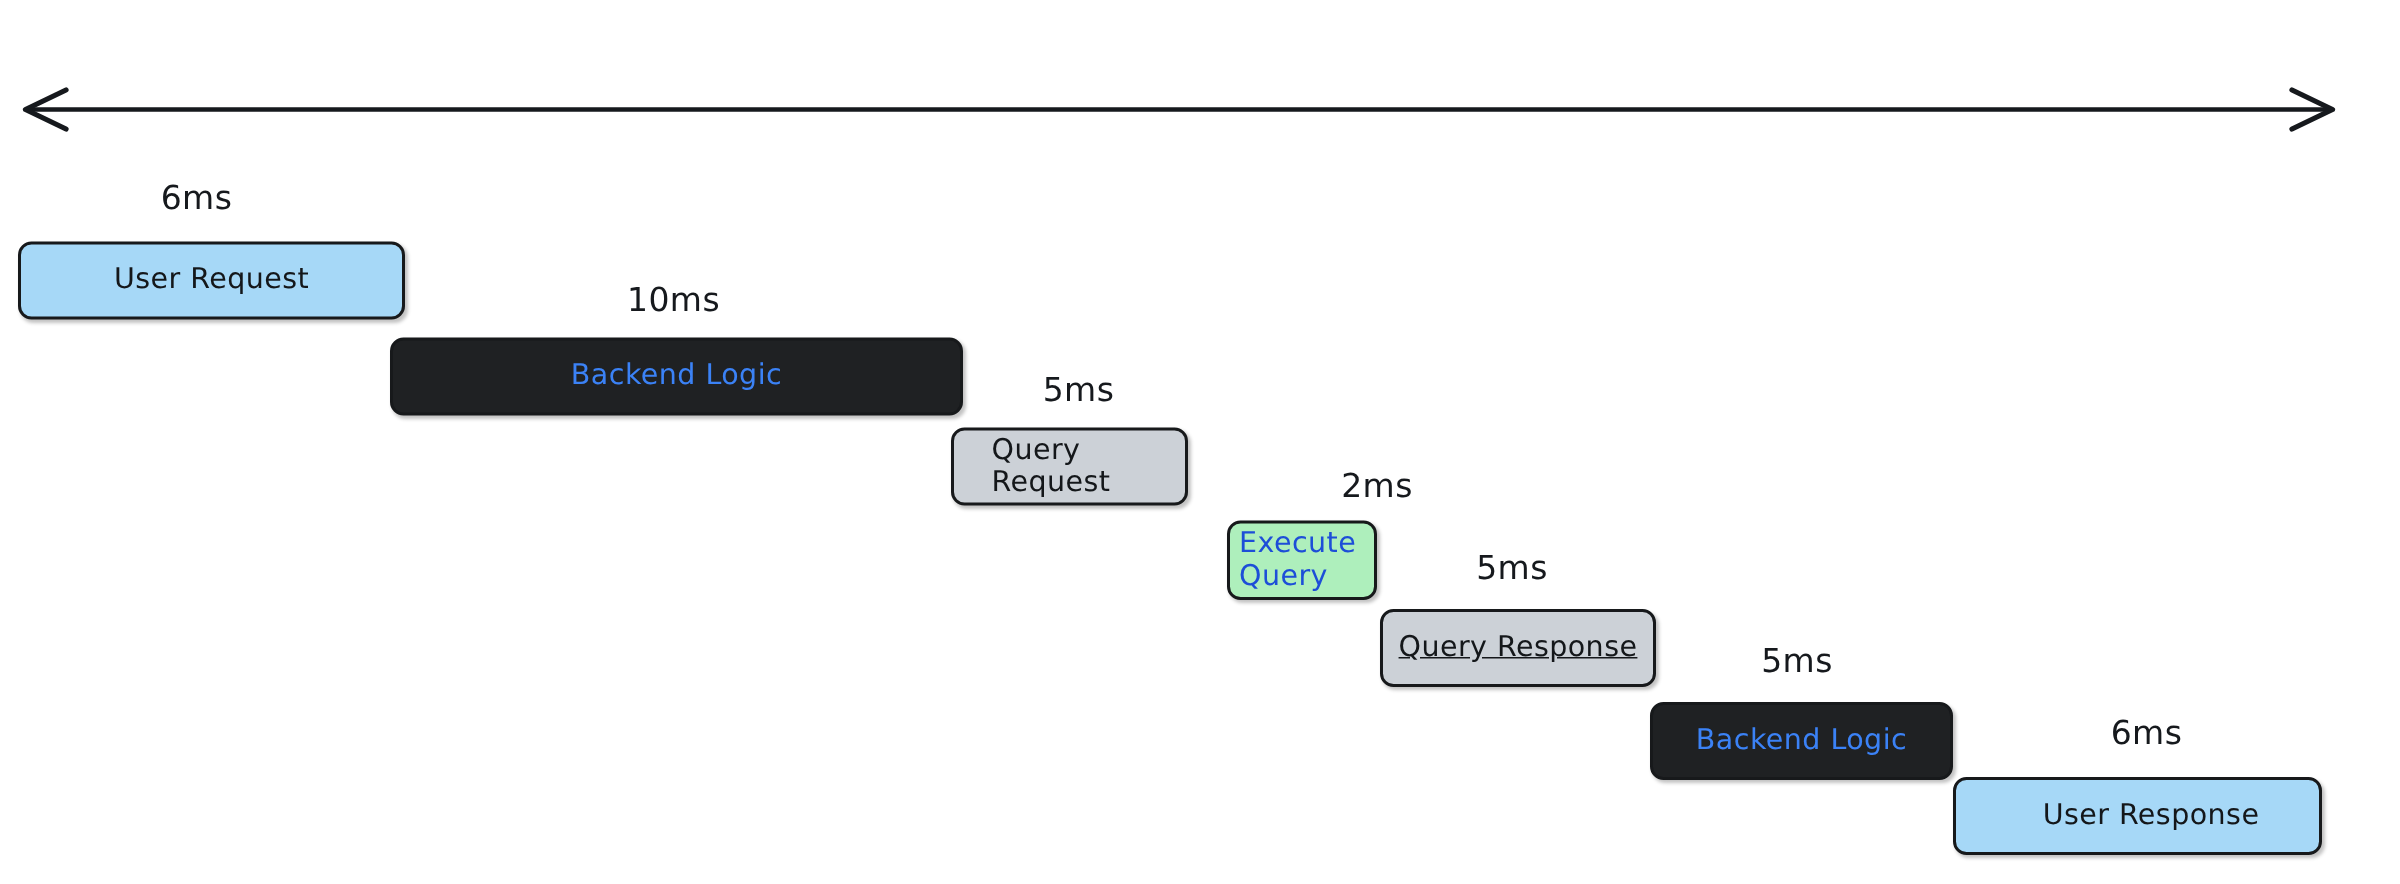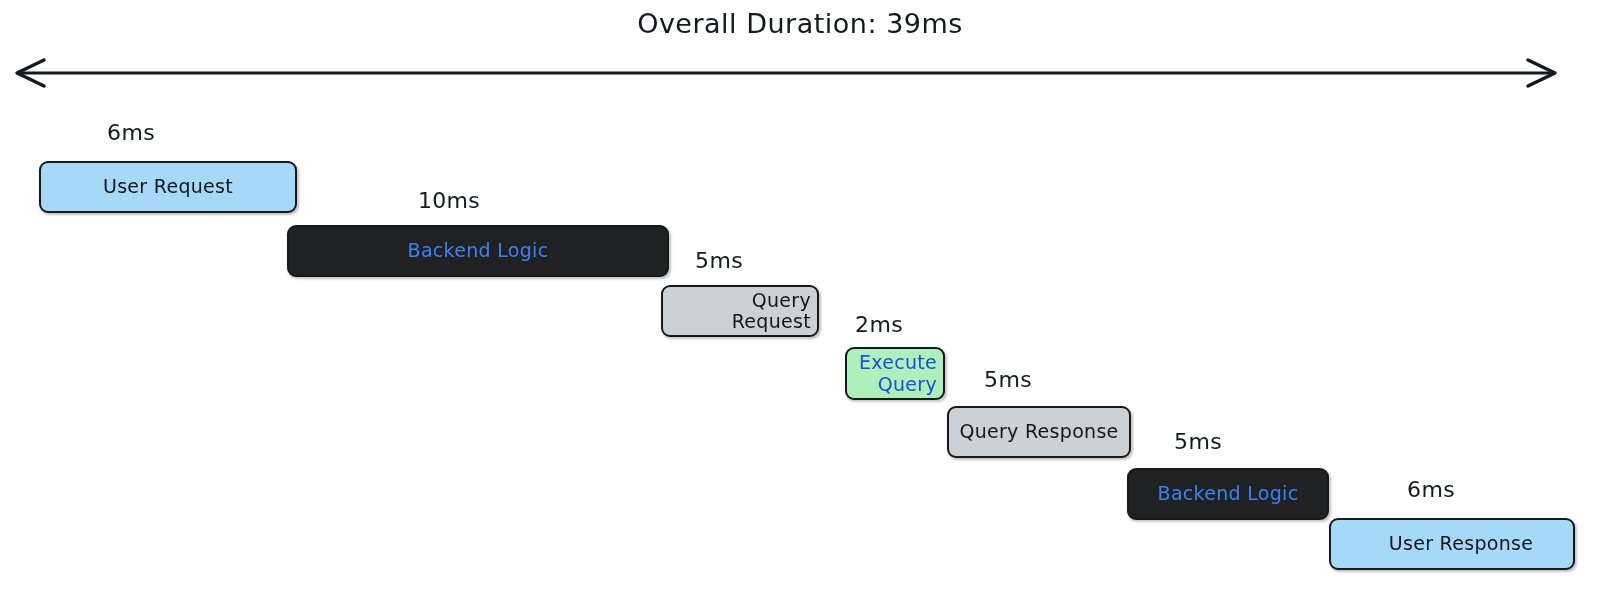--- a/index.html
+++ b/index.html
@@ -39,49 +39,47 @@
     pointer-events: none;
   }
   .bar {
     position: absolute;
     box-sizing: border-box;
     border: 2.5px solid #17191b;
     border-radius: 9px;
     display: flex;
     align-items: center;
     justify-content: center;
-    text-align: right;
+    text-align: left;
     font-family: "DejaVu Sans", sans-serif;
     font-size: 19px;
     line-height: 1.12;
     letter-spacing: 0.3px;
     box-shadow: 1.5px 2px 2.5px rgba(0,0,0,0.24);
     padding: 0 6px;
-    margin-left: 27px;
   }
   .bar.blue  { background: #a6d8f7; color: #14171a; }
   .bar.dark  { background: #1f2123; color: #3b82f6; border-color: #17191b; }
   .bar.gray  { background: #ccd1d7; color: #14171a; }
   .bar.green { background: #aeefbc; color: #1d4ed8; }
   .dur {
     position: absolute;
     font-family: "DejaVu Sans", sans-serif;
     font-size: 22px;
     color: #16191d;
     white-space: nowrap;
     transform: translateX(-50%);
     letter-spacing: 0.3px;
   }
 </style>
 </head>
 <body>
 
 <div id="canvas">
 
-  <div id="title">Overall Duration: 39ms</div>
 
   <svg id="axis" viewBox="0 0 1600 44" width="1600" height="44" xmlns="http://www.w3.org/2000/svg">
     <line x1="20" y1="21" x2="1552" y2="21" stroke="#16191d" stroke-width="3" stroke-linecap="round"></line>
     <polyline points="44,8 17,21 44,34" fill="none" stroke="#16191d" stroke-width="3.5" stroke-linecap="round" stroke-linejoin="round"></polyline>
     <polyline points="1528,8 1555,21 1528,34" fill="none" stroke="#16191d" stroke-width="3.5" stroke-linecap="round" stroke-linejoin="round"></polyline>
   </svg>
 
   <div class="dur" style="left:131px; top:120px;">6ms</div>
   <div class="bar blue" style="left:12px; top:161px; width:258px; height:52px;">
     <span>User Request</span>
@@ -90,27 +88,27 @@
   <div class="dur" style="left:449px; top:188px;">10ms</div>
   <div class="bar dark" style="left:260px; top:225px; width:382px; height:52px;">
     <span>Backend Logic</span>
   </div>
 
   <div class="dur" style="left:719px; top:248px;">5ms</div>
   <div class="bar gray" style="left:634px; top:285px; width:158px; height:52px;padding-left:25px;">
     <span>Query Request</span>
   </div>
 
-  <div class="dur" style="left:879px; top:312px;">2ms</div>
+  <div class="dur" style="left:918px; top:312px;">2ms</div>
   <div class="bar green" style="left:818px; top:347px; width:100px; height:53px;">
     <span>Execute Query</span>
   </div>
 
   <div class="dur" style="left:1008px; top:367px;">5ms</div>
-  <div class="bar gray" style="left:920px; top:406px; width:184px; height:52px;">
+  <div class="bar gray" style="left:920px; top:406px; width:184px; height:52px;text-decoration:underline;">
     <span>Query Response</span>
   </div>
 
   <div class="dur" style="left:1198px; top:429px;">5ms</div>
   <div class="bar dark" style="left:1100px; top:468px; width:202px; height:52px;">
     <span>Backend Logic</span>
   </div>
 
   <div class="dur" style="left:1431px; top:477px;">6ms</div>
   <div class="bar blue" style="left:1302px; top:518px; width:246px; height:52px;padding-left:24px;">

